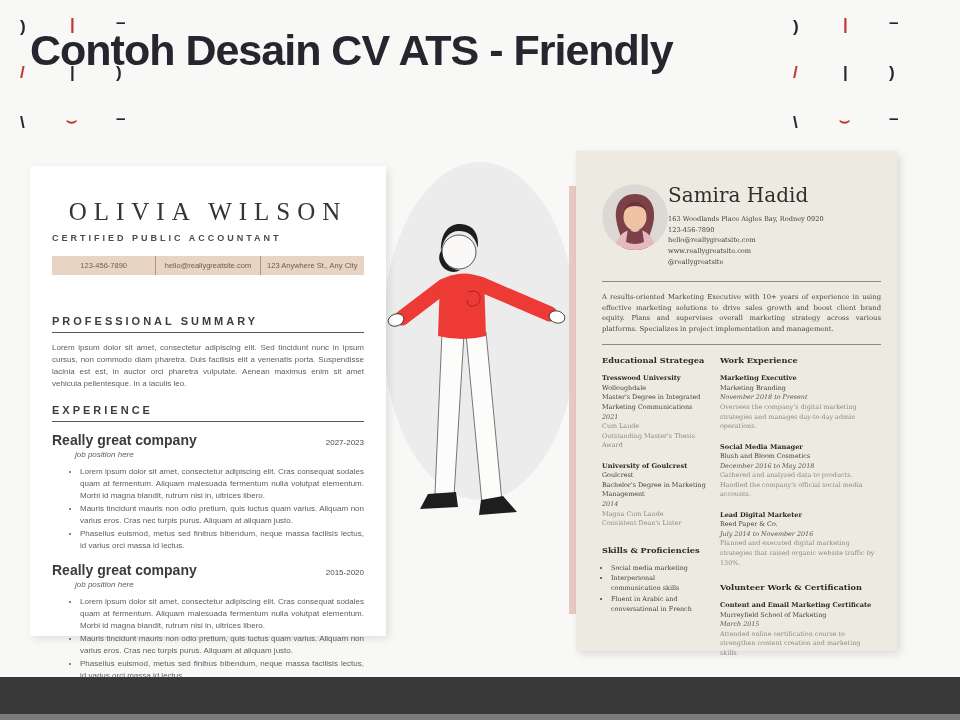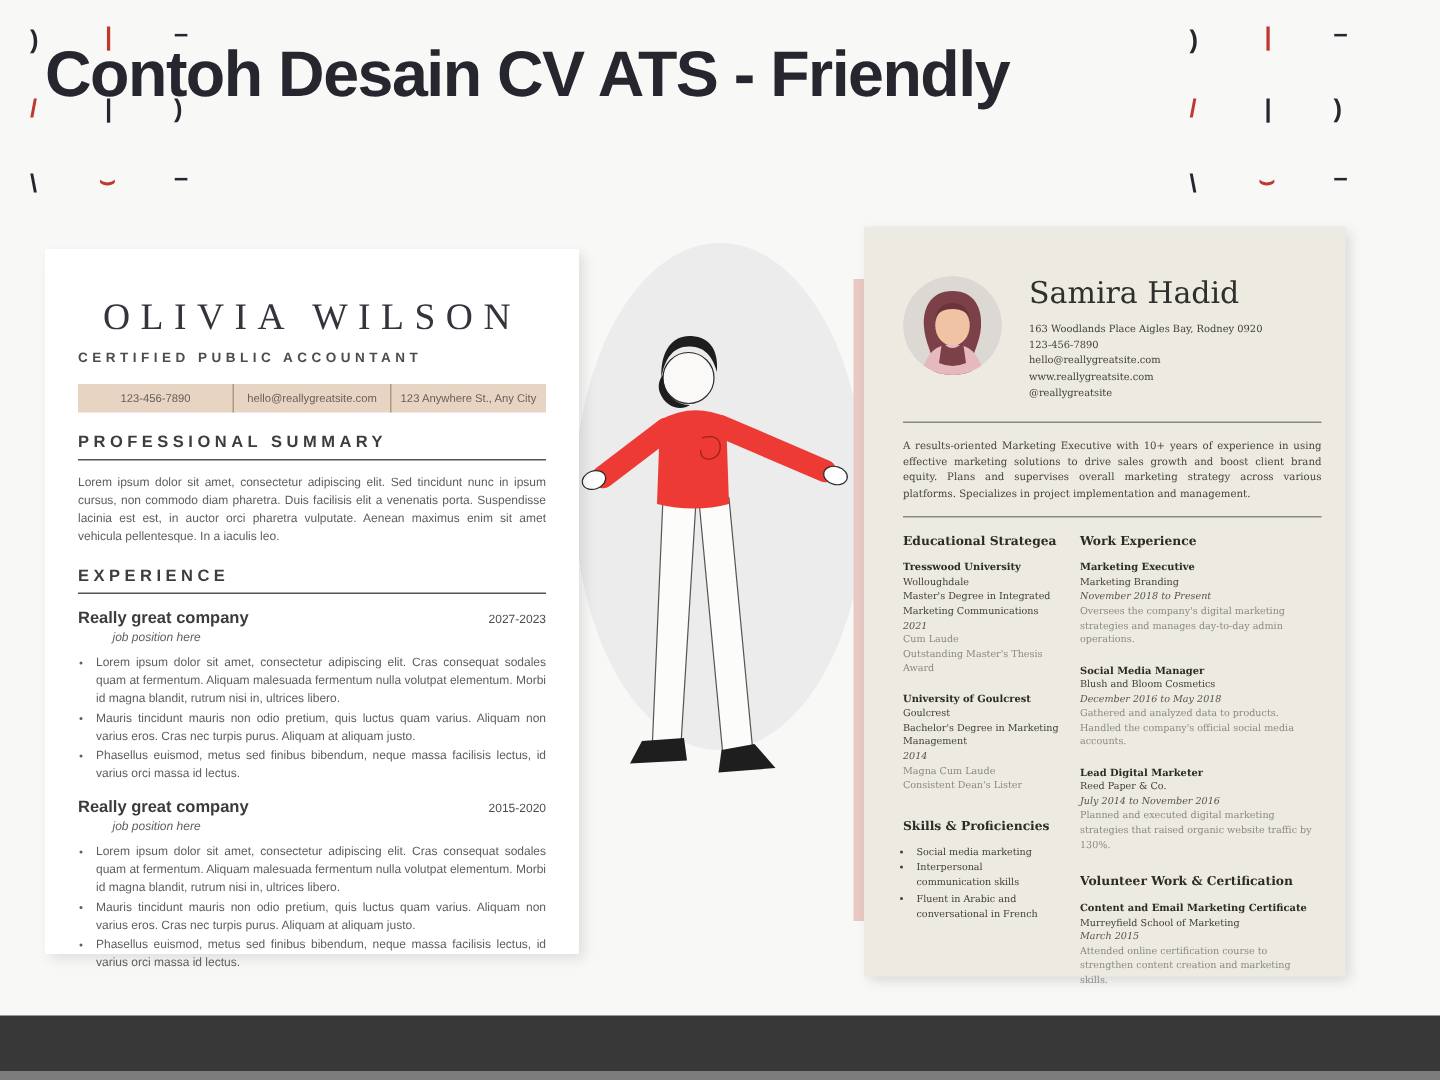--- a/index.html
+++ b/index.html
@@ -51,44 +51,44 @@
     font-size:25px; letter-spacing:7px; color:#35343c; white-space:nowrap;
   }
   .ol-sub { text-align:left; font-size:9px; letter-spacing:3px; color:#4c4c4c; margin-top:7px;font-weight:bold; }
   .ol-contact {
     margin-top:13px; height:19px; background:var(--contact-bar,#e8d4c3);
     display:flex; align-items:stretch; font-size:7.5px; color:#6a5f55;
   }
   .ol-cell { flex:1; display:flex; align-items:center; justify-content:center; }
   .ol-cell + .ol-cell { border-left:1px solid #b59681; }
   .ol-h {
-    margin-top:14px; font-size:11px; letter-spacing:3px; font-weight:700;
+    margin-top:40px; font-size:11px; letter-spacing:3px; font-weight:700;
     color:#3d3d3d; border-bottom:1.5px solid #555; padding-bottom:5px;
   }
   .ol-h.second { margin-top:14px; }
   .ol-sum { margin-top:9px; font-size:8px; line-height:1.5; text-align:justify; color:#5e5e5e; }
   .ol-job { margin-top:10px; }
   .ol-jobrow { display:flex; justify-content:space-between; align-items:baseline; }
-  .ol-co { font-size:11px; font-weight:700; color:#3c3c3c; }
+  .ol-co { font-size:14px; font-weight:700; color:#3c3c3c; }
   .ol-period { font-size:8px; color:#4c4c4c; }
   .ol-pos { font-size:8px; font-style:italic; color:#5e5e5e; margin-top:2px;padding-left:23px; }
   .ol-bullets { margin:7px 0 0 12px; font-size:8px; line-height:1.5; text-align:justify; color:#5e5e5e; }
-  .ol-bullets li { margin-bottom:1px; }
+  .ol-bullets li { margin-bottom:1px;margin-left:16px; }
 
   
   .pink-edge { position:absolute; left:569px; top:186px; width:9px; height:428px;
     background:var(--pink-edge,#e9c9c3); z-index:1; }
   .cv-right {
     position:absolute; left:576px; top:151px; width:321px; height:500px; z-index:2;
     background:var(--paper-cream,#edeae1);
     box-shadow:3px 3px 8px rgba(0,0,0,.12);
     padding:30px 16px 0 26px;
     font-family:"DejaVu Serif",serif; color:#4d4d48;
   }
-  .sh-head { display:flex; gap:18px; }
+  .sh-head { display:flex; }
   .sh-photo { width:66px; height:66px; border-radius:50%; overflow:hidden; flex:none; margin-top:3px; }
   .sh-photo svg { display:block; width:66px; height:66px; }
   .sh-name { font-size:20px; font-weight:400; color:#2f2f2b; margin:2px 0 7px; }
   .sh-contact { font-size:6.6px; line-height:1.62; color:#3f3f3b; }
   .sh-rule { border:none; border-top:1px solid #8a8a84; margin-top:14px; }
   .sh-sum { font-size:6.8px; line-height:1.55; text-align:justify; margin-top:10px; color:#45453f; }
   .sh-rule2 { border:none; border-top:1px solid #8a8a84; margin-top:10px; }
   .sh-cols { display:flex; margin-top:10px; }
   .sh-colL { width:104px; margin-right:14px; flex:none; }
   .sh-colR { flex:1; }

